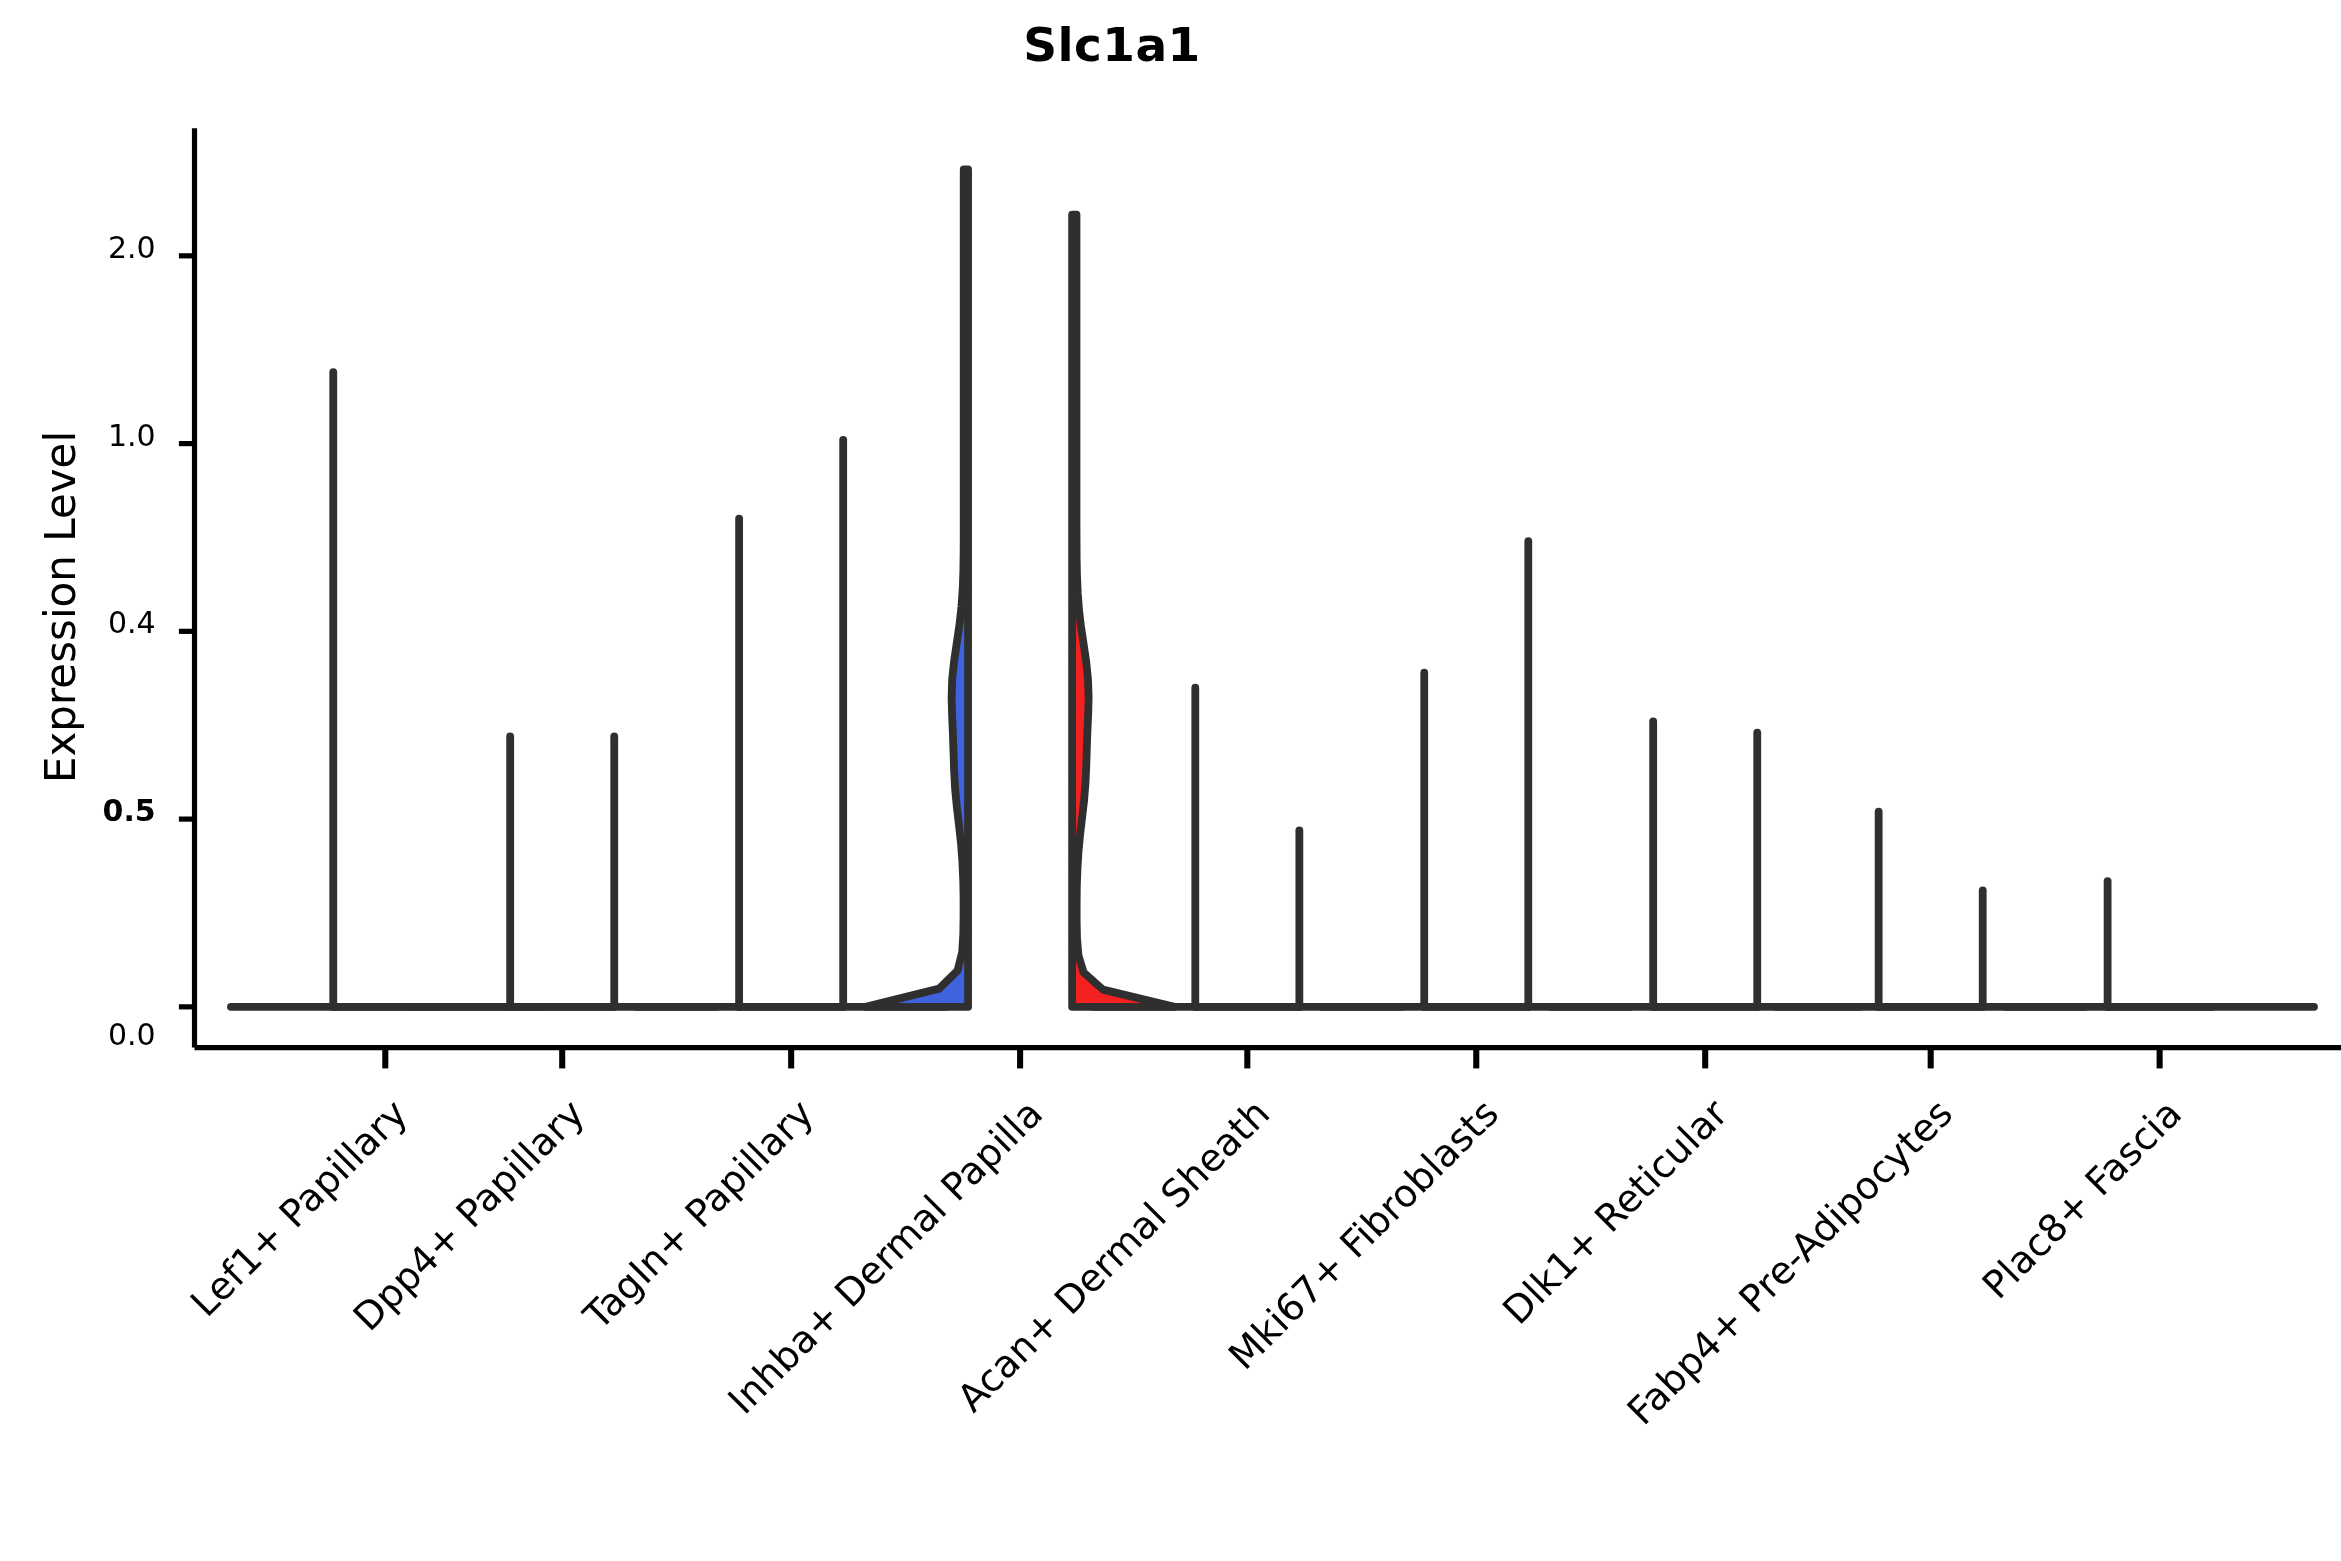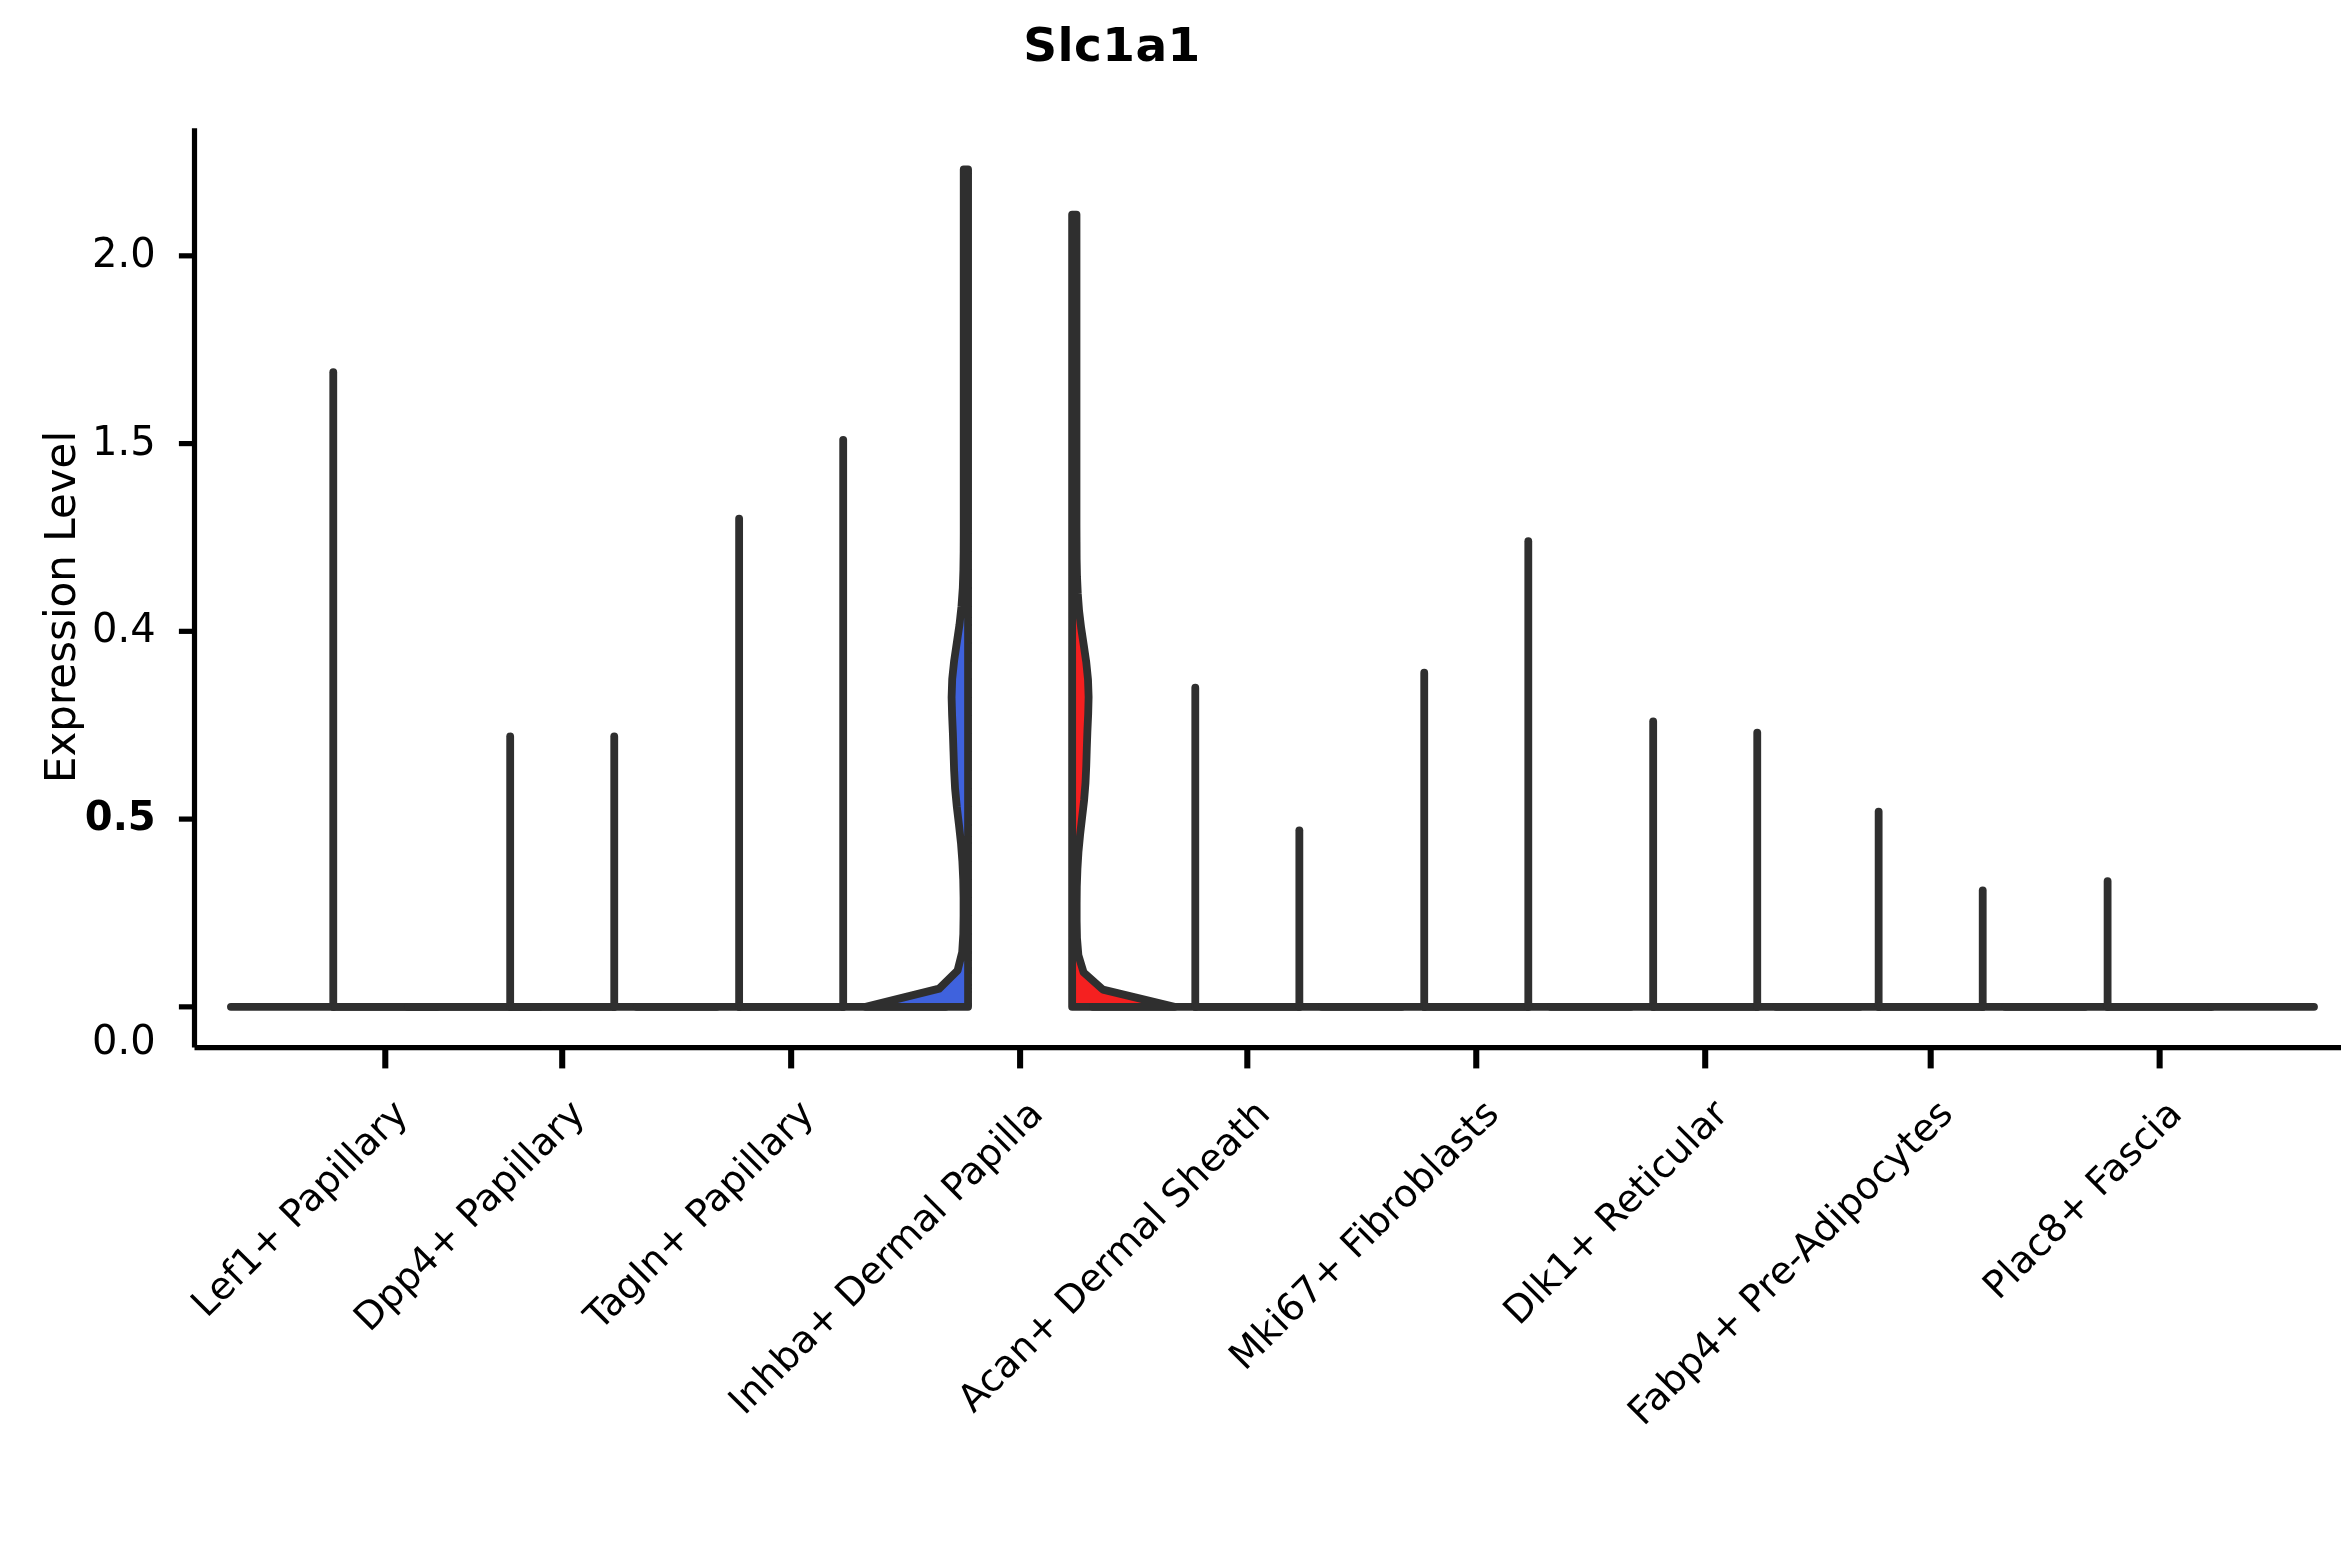--- a/index.html
+++ b/index.html
@@ -7,21 +7,21 @@
        font-family:"DejaVu Sans","Liberation Sans",sans-serif;}
   #root{position:relative;width:2342px;height:1561px;background:#fff;}
   #title{position:absolute;left:0;top:17.3px;width:2224px;text-align:center;
          font-size:47px;font-weight:bold;color:#000;letter-spacing:0.4px;}
   #ylabel{position:absolute;left:0;top:0;width:642px;height:61px;
           transform:rotate(-90deg);transform-origin:0 0;
           
           font-size:42px;color:#000;text-align:center;line-height:61px;
           translate:30px 928px;}
   #plot{position:absolute;left:0;top:0;width:2342px;height:1561px;}
-  .ytl{position:absolute;font-size:40px;color:#000;text-align:right;
+  .ytl{position:absolute;font-size:30px;color:#000;text-align:right;
        width:147px;right:auto;}
   .xtl{position:absolute;font-size:38px;color:#000;white-space:nowrap;
        transform-origin:right top;transform:rotate(-45deg);}
 </style>
 </head>
 <body>
 
 <div id="root">
 
   <div id="title">Slc1a1</div>
@@ -136,21 +136,21 @@
           <path d="M 2550 1161 L 2432.0 1161" fill="none" stroke="#2f2f2f" stroke-width="9" stroke-linecap="round"></path>
           <path d="M 2550 1161 L 2668.0 1161" fill="none" stroke="#2f2f2f" stroke-width="9" stroke-linecap="round"></path>
         </g>
       </g>
   </svg>
 
   <div id="ytlabels">
       <div class="ytl" style="left: 8.7px; top: 981px; margin-top: 36px;">0.0</div>
       <div class="ytl" style="left: 8.7px; top: 793px; font-weight: bold;">0.5</div>
       <div class="ytl" style="left: 8.7px; top: 605px;">0.4</div>
-      <div class="ytl" style="left: 8.7px; top: 418px;">1.5</div>
+      <div class="ytl" style="left: 8.7px; top: 418px;">1.0</div>
       <div class="ytl" style="left: 8.7px; top: 230px;">2.0</div>
     </div>
   <div id="xtlabels">
       <div class="xtl" style="left: -482px; top: 1091px; width: 867px; text-align: right;">Lef1+ Papillary</div>
       <div class="xtl" style="left: -305px; top: 1091px; width: 867px; text-align: right;">Dpp4+ Papillary</div>
       <div class="xtl" style="left: -76px; top: 1091px; width: 867px; text-align: right;">TagIn+ Papillary</div>
       <div class="xtl" style="left: 153px; top: 1091px; width: 867px; text-align: right;">Inhba+ Dermal Papilla</div>
       <div class="xtl" style="left: 380px; top: 1091px; width: 867px; text-align: right;">Acan+ Dermal Sheath</div>
       <div class="xtl" style="left: 609px; top: 1091px; width: 867px; text-align: right;">Mki67+ Fibroblasts</div>
       <div class="xtl" style="left: 838px; top: 1091px; width: 867px; text-align: right;">Dlk1+ Reticular</div>

